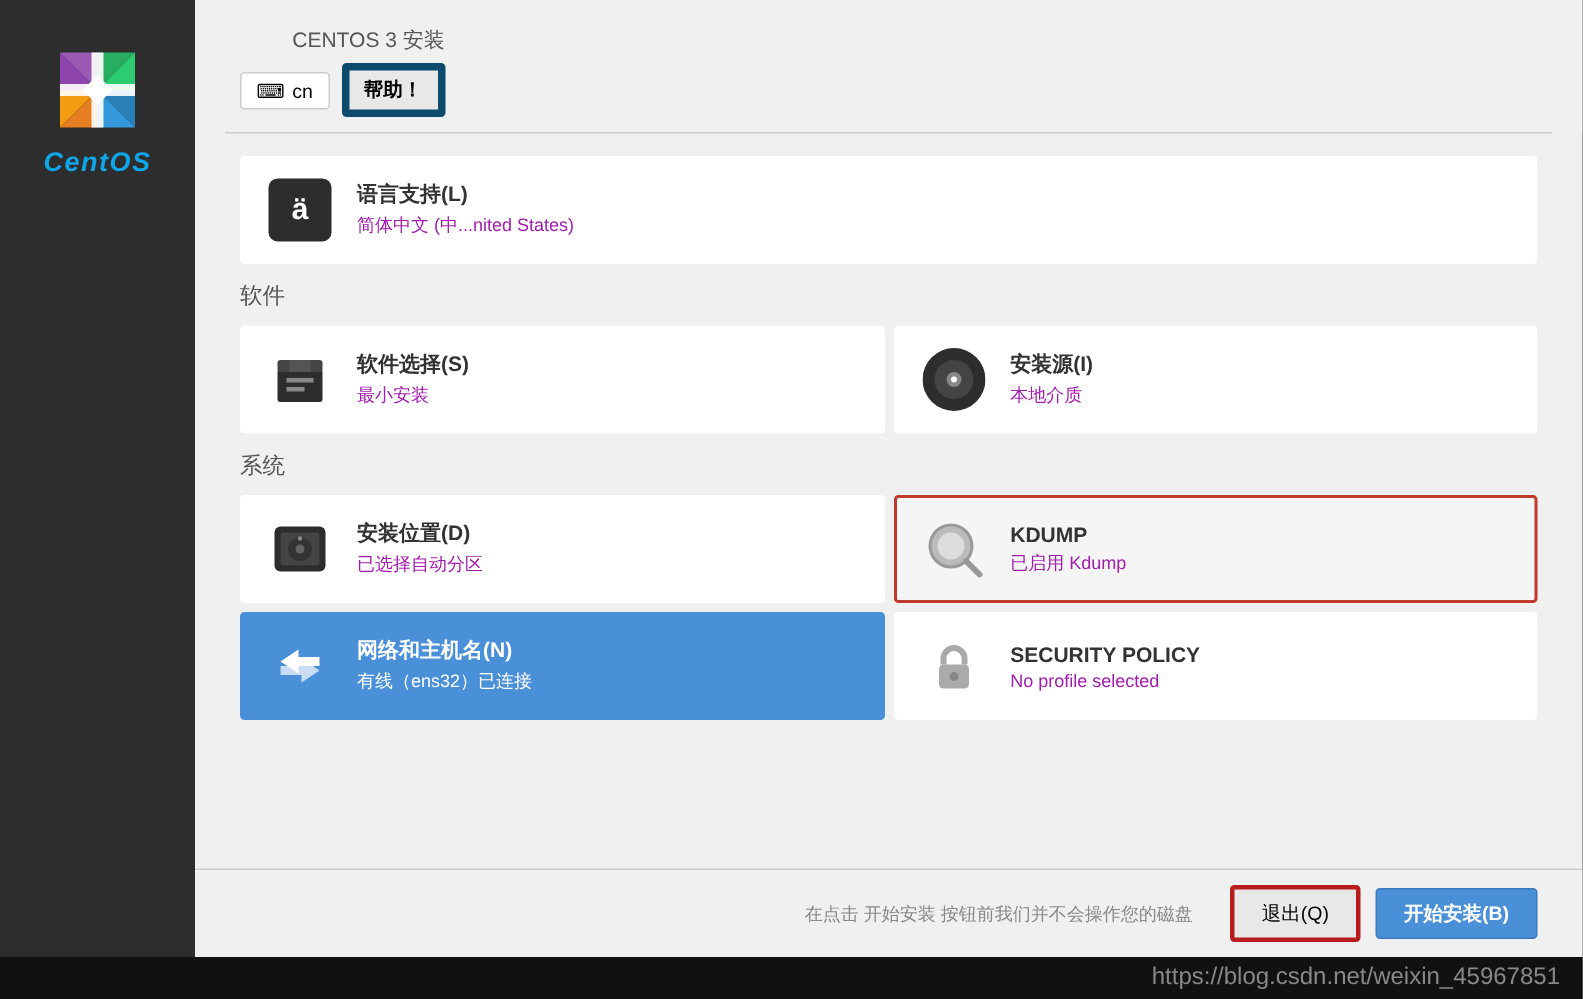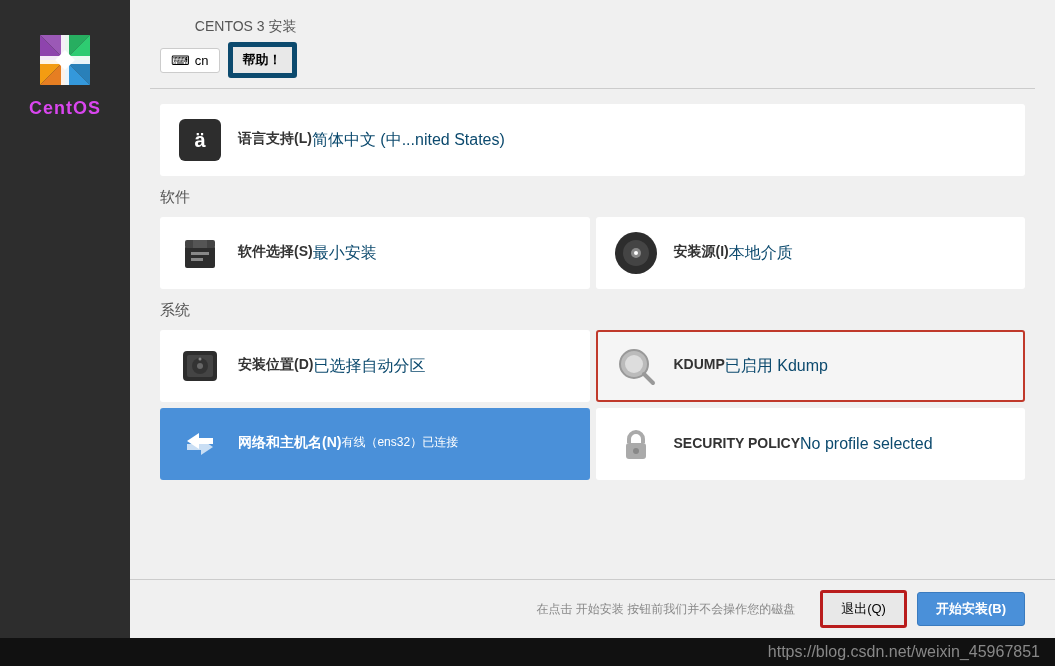--- a/index.html
+++ b/index.html
@@ -29,24 +29,25 @@
       display: flex;
       flex-direction: column;
       align-items: center;
       gap: 8px;
     }
     .logo-icon {
       width: 60px;
       height: 60px;
     }
     .logo-text {
-      color: #d946ef;
+      color: #0ea5e9;
       font-size: 18px;
       font-weight: bold;
       letter-spacing: 1px;
+      font-style: italic;
     }
     .content-area {
       flex: 1;
       background: #f0f0f0;
       display: flex;
       flex-direction: column;
     }
     .header {
       background: #f0f0f0;
       padding: 18px 30px 10px 30px;
@@ -128,31 +129,31 @@
     .tile-icon {
       width: 48px;
       height: 48px;
       flex-shrink: 0;
       display: flex;
       align-items: center;
       justify-content: center;
     }
     .tile-text {
       display: flex;
-      flex-direction: row;
+      flex-direction: column;
     }
     .tile-title {
       font-size: 14px;
       font-weight: bold;
       color: #333;
       margin-bottom: 3px;
     }
     .tile-subtitle {
-      font-size: 16px;
-      color: #0c4a6e;
+      font-size: 12px;
+      color: #a21caf;
     }
     .tile.highlighted .tile-title,
     .tile.highlighted .tile-subtitle {
       color: white;
     }
     .footer {
       background: #f0f0f0;
       padding: 10px 30px;
       display: flex;
       justify-content: flex-end;

